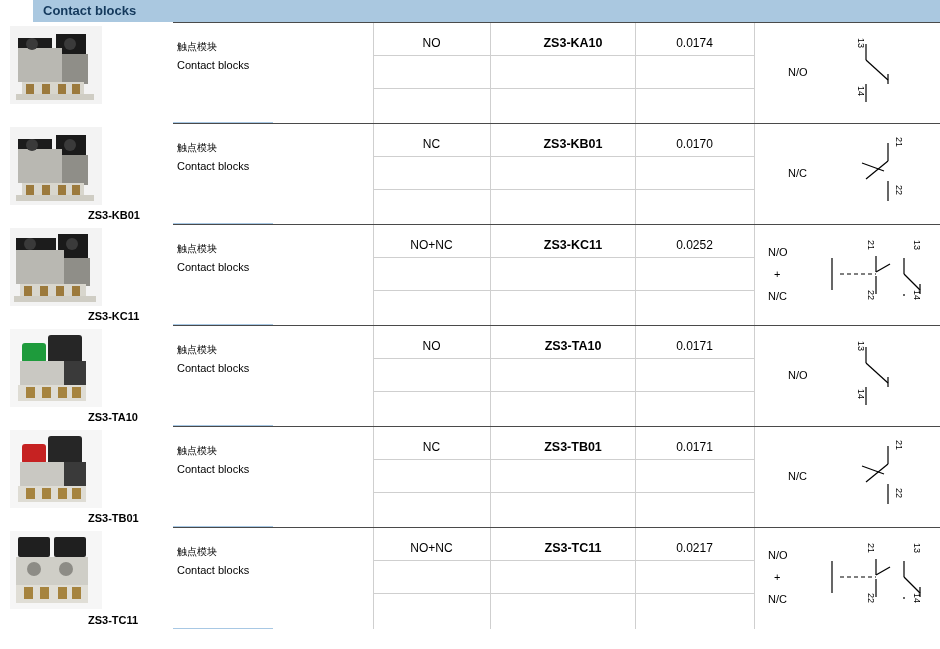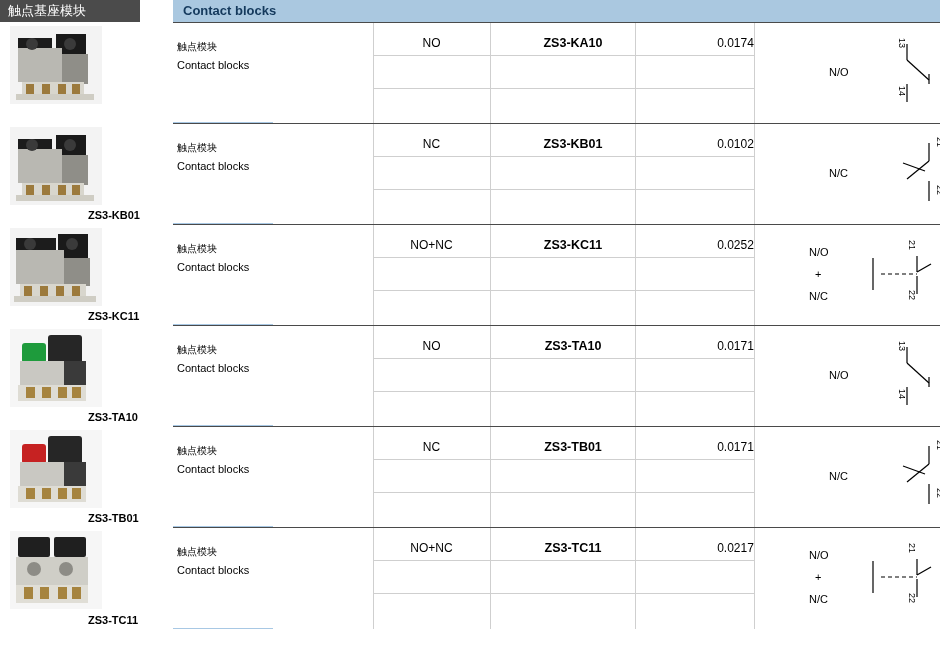--- a/index.html
+++ b/index.html
@@ -116,21 +116,21 @@
   }
 
   
   .cell {
     flex: none;
     position: relative;
     text-align: center;
   }
   .c-type { width: 117px; }
   .c-ref  { width: 145px; }
-  .c-val  { width: 119px; margin-left: 41px; }
+  .c-val  { width: 119px; }
   .c-dia  { width: 186px; }
 
   .cell .v {
     position: absolute;
     top: 14px;
     left: 0; right: 0;
     font-size: 12px;
     color: #000;
   }
   .c-ref .v { font-weight: bold; font-size: 12.5px; margin-left: 21px; }
@@ -175,21 +175,20 @@
     text-orientation: mixed;
     letter-spacing: 0px;
   }
 </style>
 </head>
 <body>
 
 <div id="page">
 
   <div class="hdr">
-    <div class="hdr-left">触点基座模块</div>
     <div class="hdr-gap"></div>
     <div class="hdr-right">Contact blocks</div>
   </div>
 
   <div class="table" id="tbl">
       <div class="row">
         <div class="toprule"></div>
         <div class="imgcol">
           <div class="prodimg"><svg width="96" height="82" viewBox="0 0 96 82">
       <rect x="2" y="2" width="92" height="78" fill="#f3f3f3"></rect>
@@ -264,21 +263,21 @@
           <div class="desc-cn">触点模块</div>
           <div class="desc-en">Contact blocks</div>
         </div>
         <div class="cell c-type">
           <div class="v">NC</div>
         </div>
         <div class="cell c-ref">
           <div class="v">ZS3-KB01</div>
         </div>
         <div class="cell c-val">
-          <div class="v">0.0102</div>
+          <div class="v">0.0170</div>
         </div>
         <div class="cell c-dia">
           <div class="diagram"><svg width="186" height="101" viewBox="0 0 186 101">
     <g stroke="#000" stroke-width="1.2" fill="none">
       <path d="M134 20 L134 38"></path>
       <path d="M134 38 L112 56"></path>
       <path d="M108 40 L130 48"></path>
       <path d="M134 58 L134 78"></path>
     </g>
   </svg><div class="dlabel" style="left: 34px; top: 44px;">N/C</div><div class="vtext" style="left: 140px; top: 14px;">21</div><div class="vtext" style="left: 140px; top: 62px;">22</div></div>

